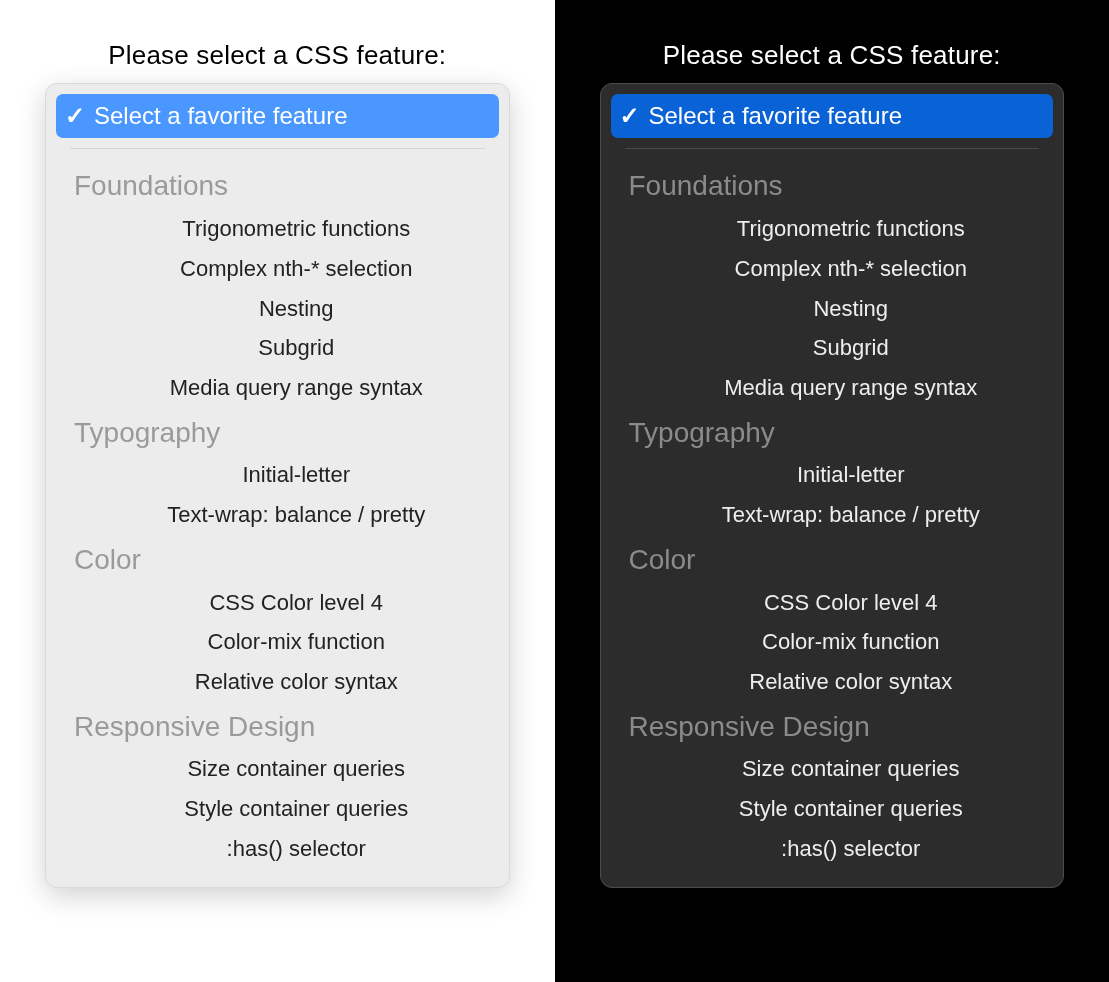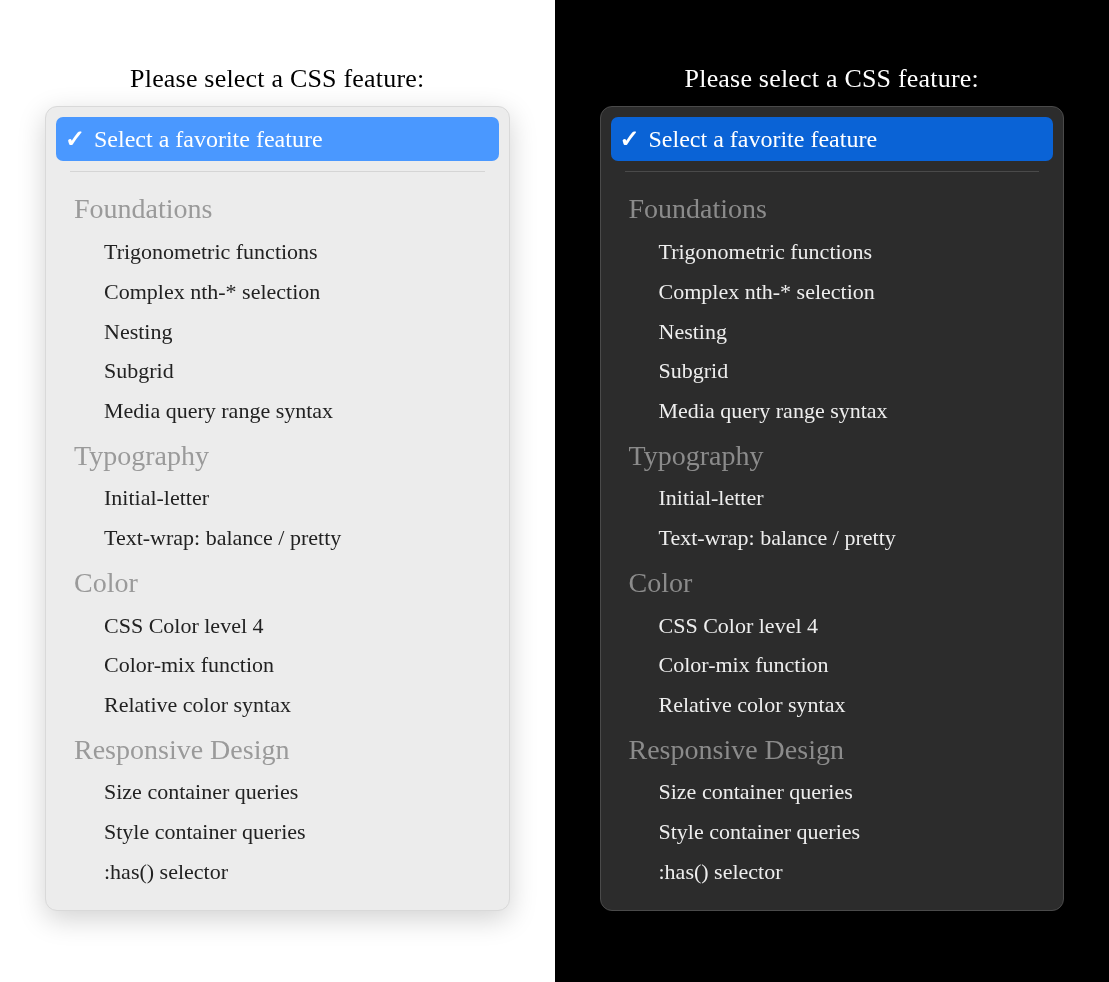--- a/index.html
+++ b/index.html
@@ -1,18 +1,18 @@
 <!DOCTYPE html>
 <html><head>
   <meta charset="utf-8">
   <style>
     * { box-sizing: border-box; margin: 0; padding: 0; }
     html, body { width: 1109px; height: 982px; font-family: -apple-system, "Helvetica Neue", Helvetica, Arial, sans-serif; }
     body { display: flex; }
-    .pane { flex: 1; padding: 64px 45px 0 45px; font-family: Liberation Serif, serif; }
+    .pane { flex: 1; padding: 40px 45px 0 45px; }
     .pane.light { background: #ffffff; color: #000000; }
     .pane.dark  { background: #000000; color: #ffffff; }
     .prompt {
       font-size: 26px;
       font-weight: 400;
       text-align: center;
       margin-bottom: 12px;
       letter-spacing: 0.2px;
     }
     .dropdown {
@@ -57,20 +57,21 @@
     .group-label {
       padding: 6px 0 4px 28px;
       font-size: 28px;
     }
     .light .group-label { color: #9a9a9a; }
     .dark  .group-label { color: #8b8b8b; }
     .option {
       padding: 5px 20px 5px 58px;
       font-size: 22px;
       cursor: default;
+      text-align: center;
     }
     .light .option { color: #222222; }
     .dark  .option { color: #eeeeee; }
   </style>
 </head>
 <body>
 
 <div class="pane light">
   <div class="prompt">Please select a CSS feature:</div>
   <div class="dropdown">

